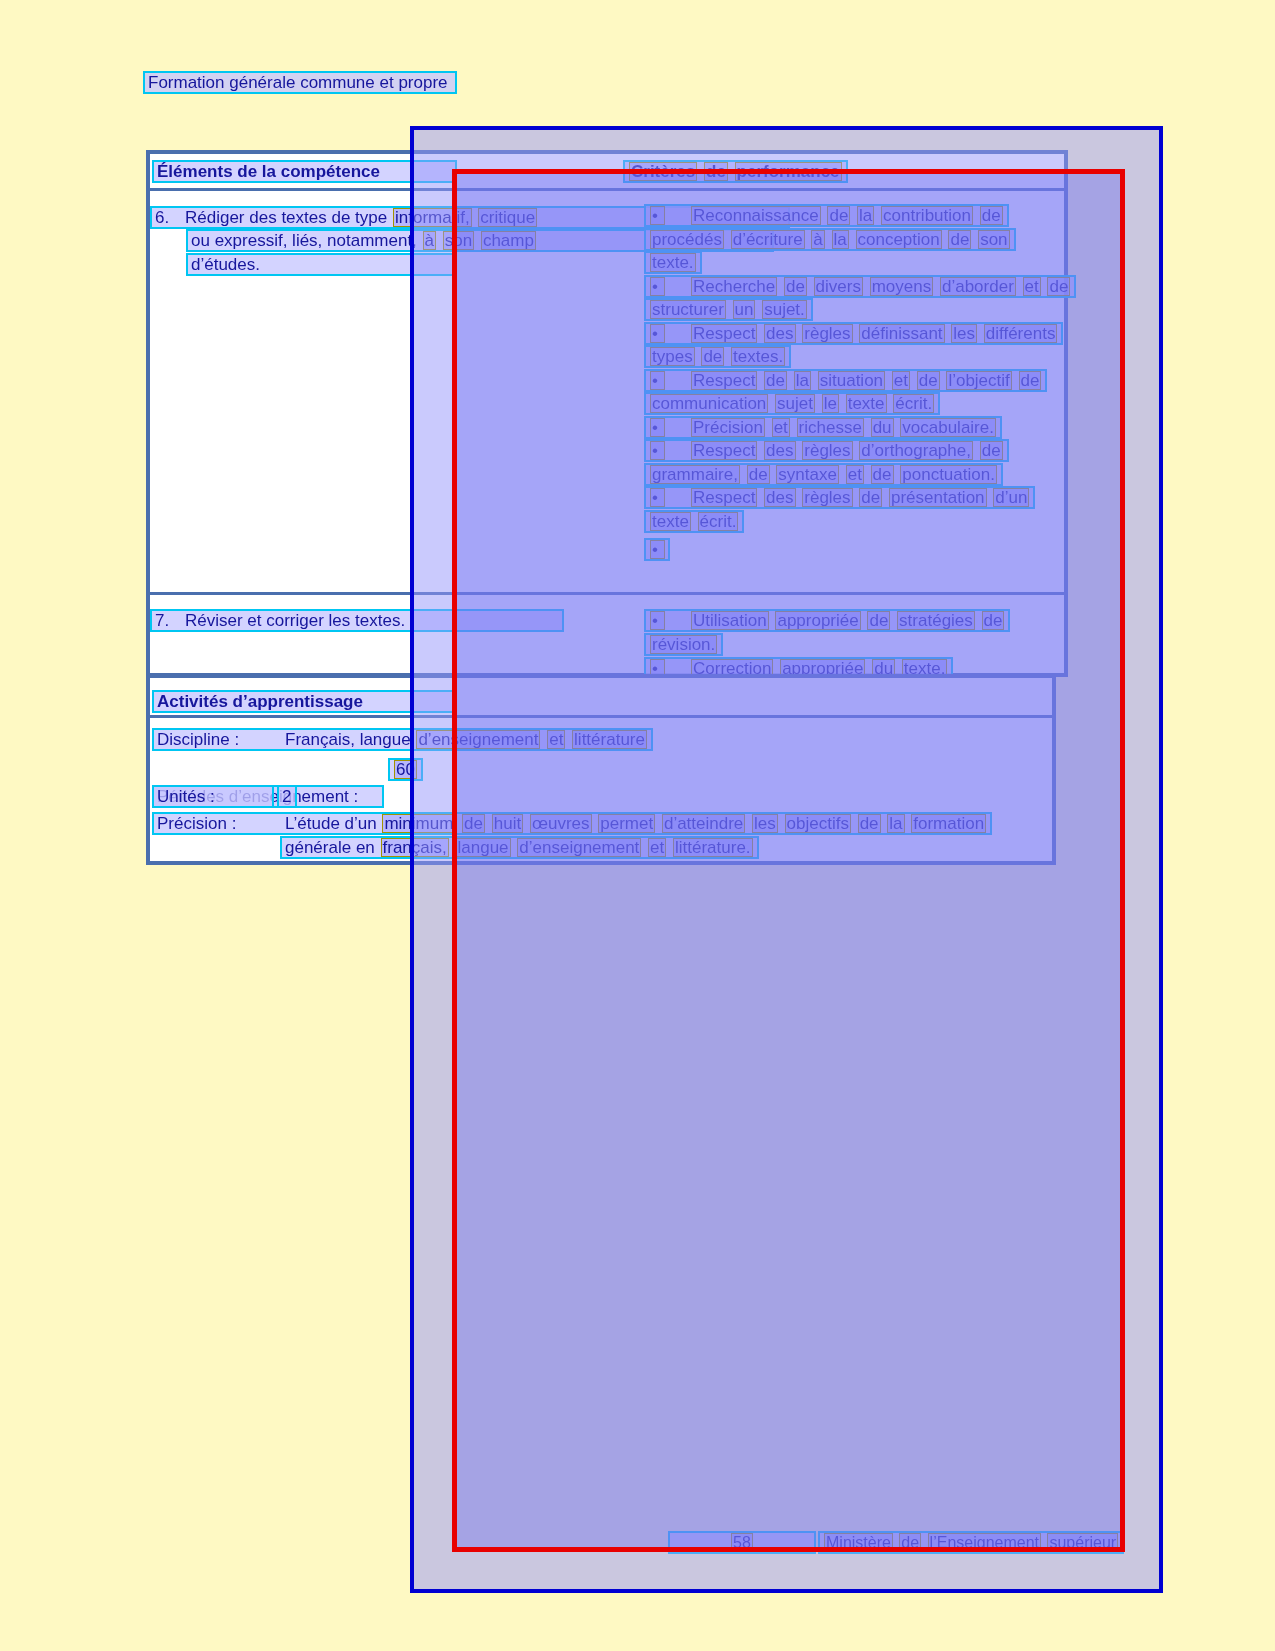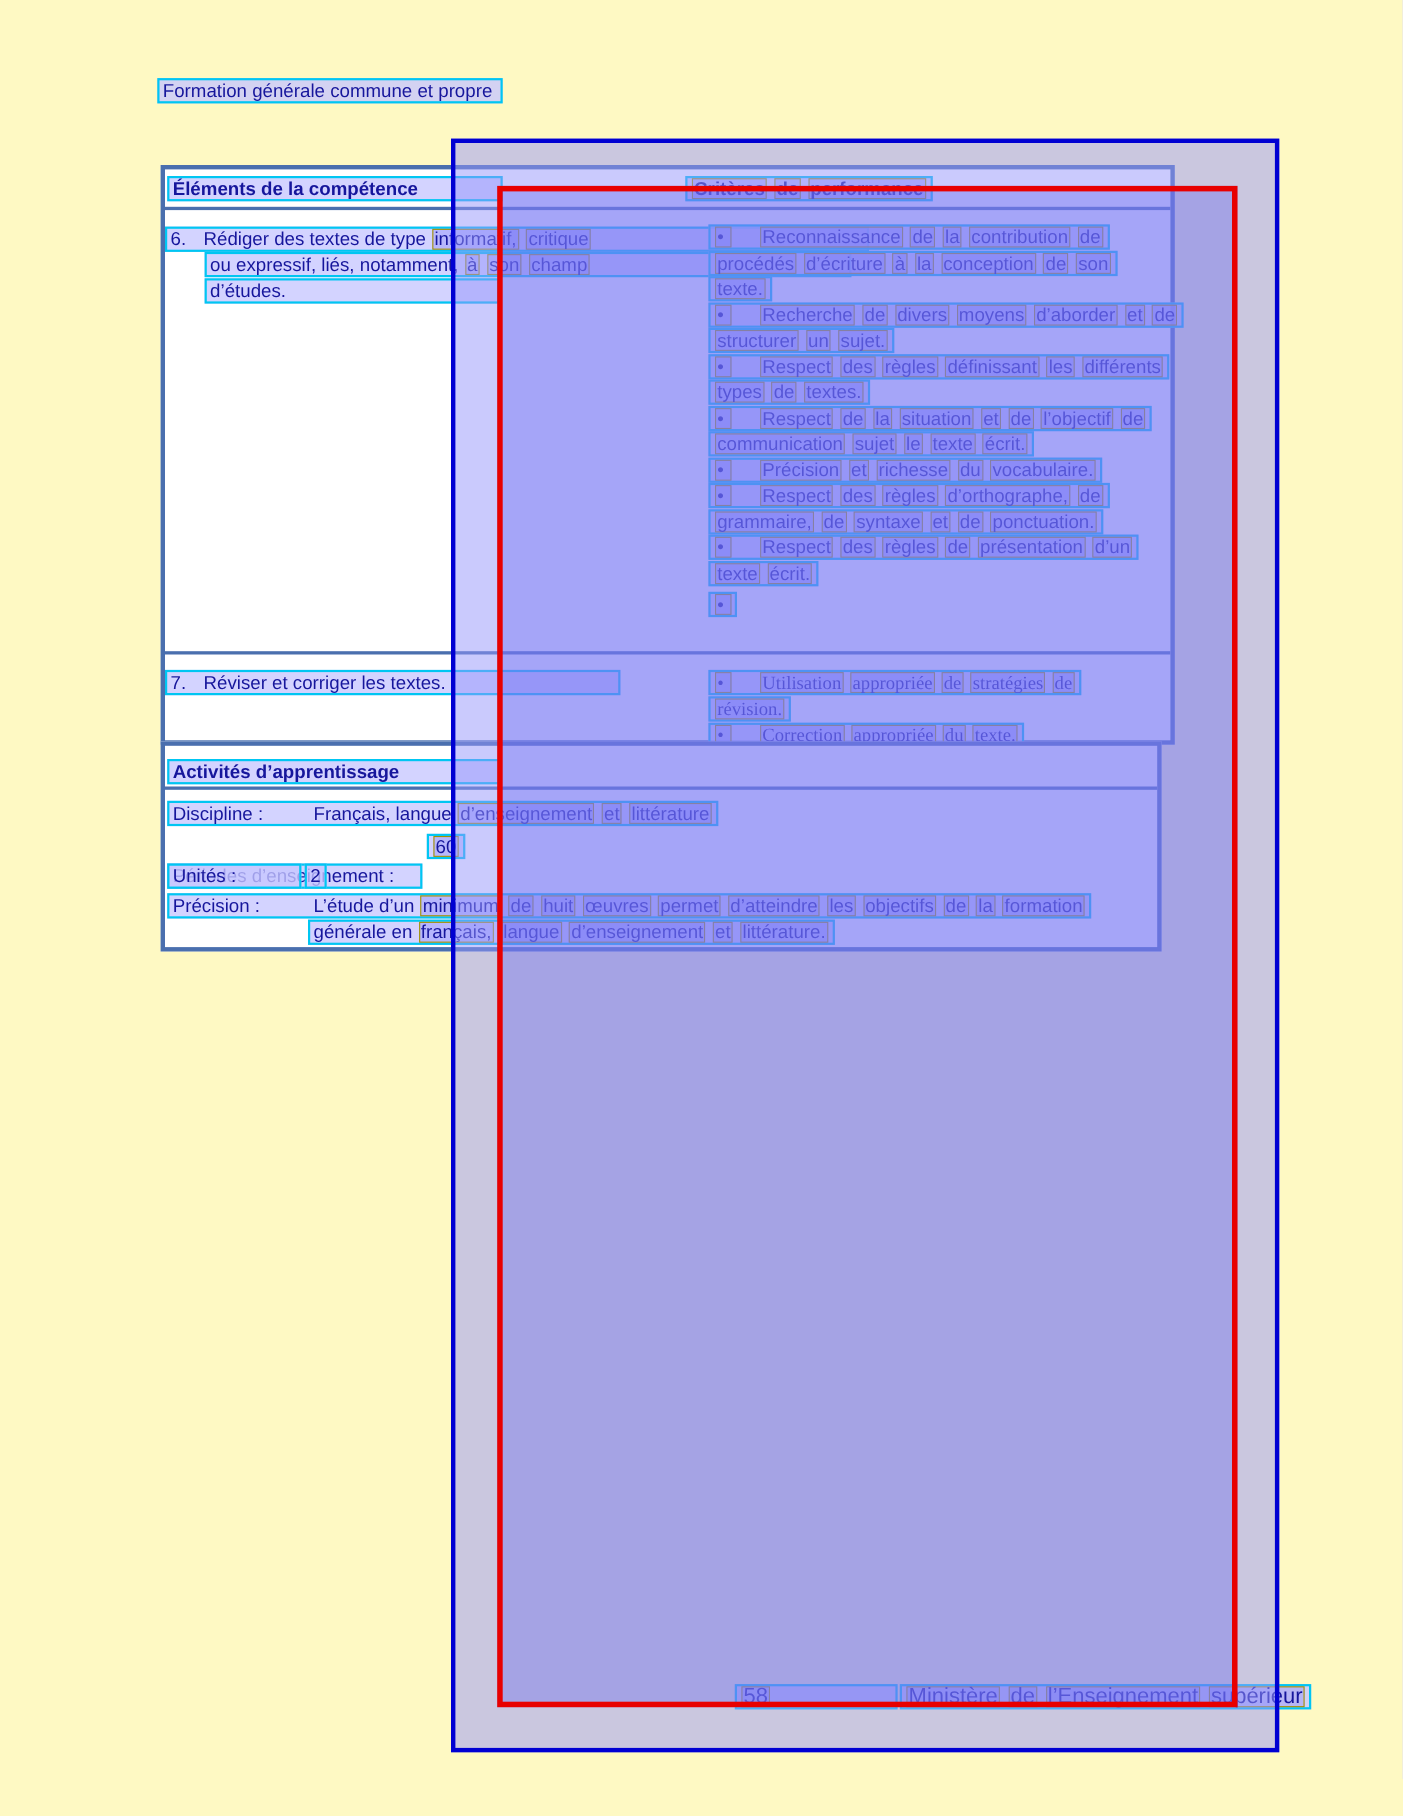--- a/index.html
+++ b/index.html
@@ -23,21 +23,21 @@
   .cont{}
   .num{display:inline-block;min-width:30px;}
   .dlabel{display:inline-block;width:128px;}
   .flow{position:absolute;}
   
   .ov{position:absolute;box-sizing:border-box;pointer-events:none;}
   .ov-blue{left:410px;top:126px;width:753px;height:1467px;
            border:4px solid #0000d2;background:rgba(150,150,252,0.50);z-index:50;}
   .ov-red{left:452px;top:169px;width:673px;height:1383px;
           border:5px solid #e80000;background:rgba(88,88,240,0.32);z-index:51;}
-  .footer-ln{font-size:20px;}
+  .footer-ln{font-size:16px;text-align:center;}
 </style>
 </head>
 <body>
 
 <div class="page">
 
   <span class="ln abs" style="left:143px;top:71px;min-width:314px;">Formation générale commune et propre</span>
 
   <div class="doc-table" style="left:146px;top:150px;width:922px;height:527px;">
 
@@ -73,21 +73,21 @@
       <div class="crow"><span class="ln"><span class="w mark">•</span><span class="wb"><span class="w">Respect</span> <span class="w">des</span> <span class="w">règles</span> <span class="w">de</span> <span class="w">présentation</span> <span class="w">d’un</span></span></span></div>
       <div class="crow cont"><span class="ln"><span class="wb"><span class="w">texte</span> <span class="w">écrit.</span></span></span></div>
       <div class="crow" style="margin-top:5px;"><span class="ln lone"><span class="w mark">•</span></span></div>
     </div>
 
     <div class="hline" style="top:438px;"></div>
 
     <div class="ln abs" style="left:0;top:455px;min-width:414px;">
       <span class="num">7.</span><span>Réviser et corriger les textes.</span>
     </div>
-    <div class="flow" style="left:466px;top:455px;font-family:Liberation Serif, serif;">
+    <div class="flow" style="left:466px;top:455px;">
       <div class="crow" style="height:24px;"><span class="ln"><span class="w mark">•</span><span class="wb"><span class="w">Utilisation</span> <span class="w">appropriée</span> <span class="w">de</span> <span class="w">stratégies</span> <span class="w">de</span></span></span></div>
       <div class="crow cont" style="height:24px;"><span class="ln"><span class="wb"><span class="w">révision.</span></span></span></div>
       <div class="crow" style="height:24px;"><span class="ln"><span class="w mark">•</span><span class="wb"><span class="w">Correction</span> <span class="w">appropriée</span> <span class="w">du</span> <span class="w">texte.</span></span></span></div>
     </div>
   </div>
 
   <div class="doc-table" style="left:146px;top:674px;width:910px;height:191px;">
     <span class="ln abs bold" style="left:2px;top:12px;min-width:303px;">Activités d’apprentissage</span>
     <div class="hline" style="top:37px;"></div>
 

